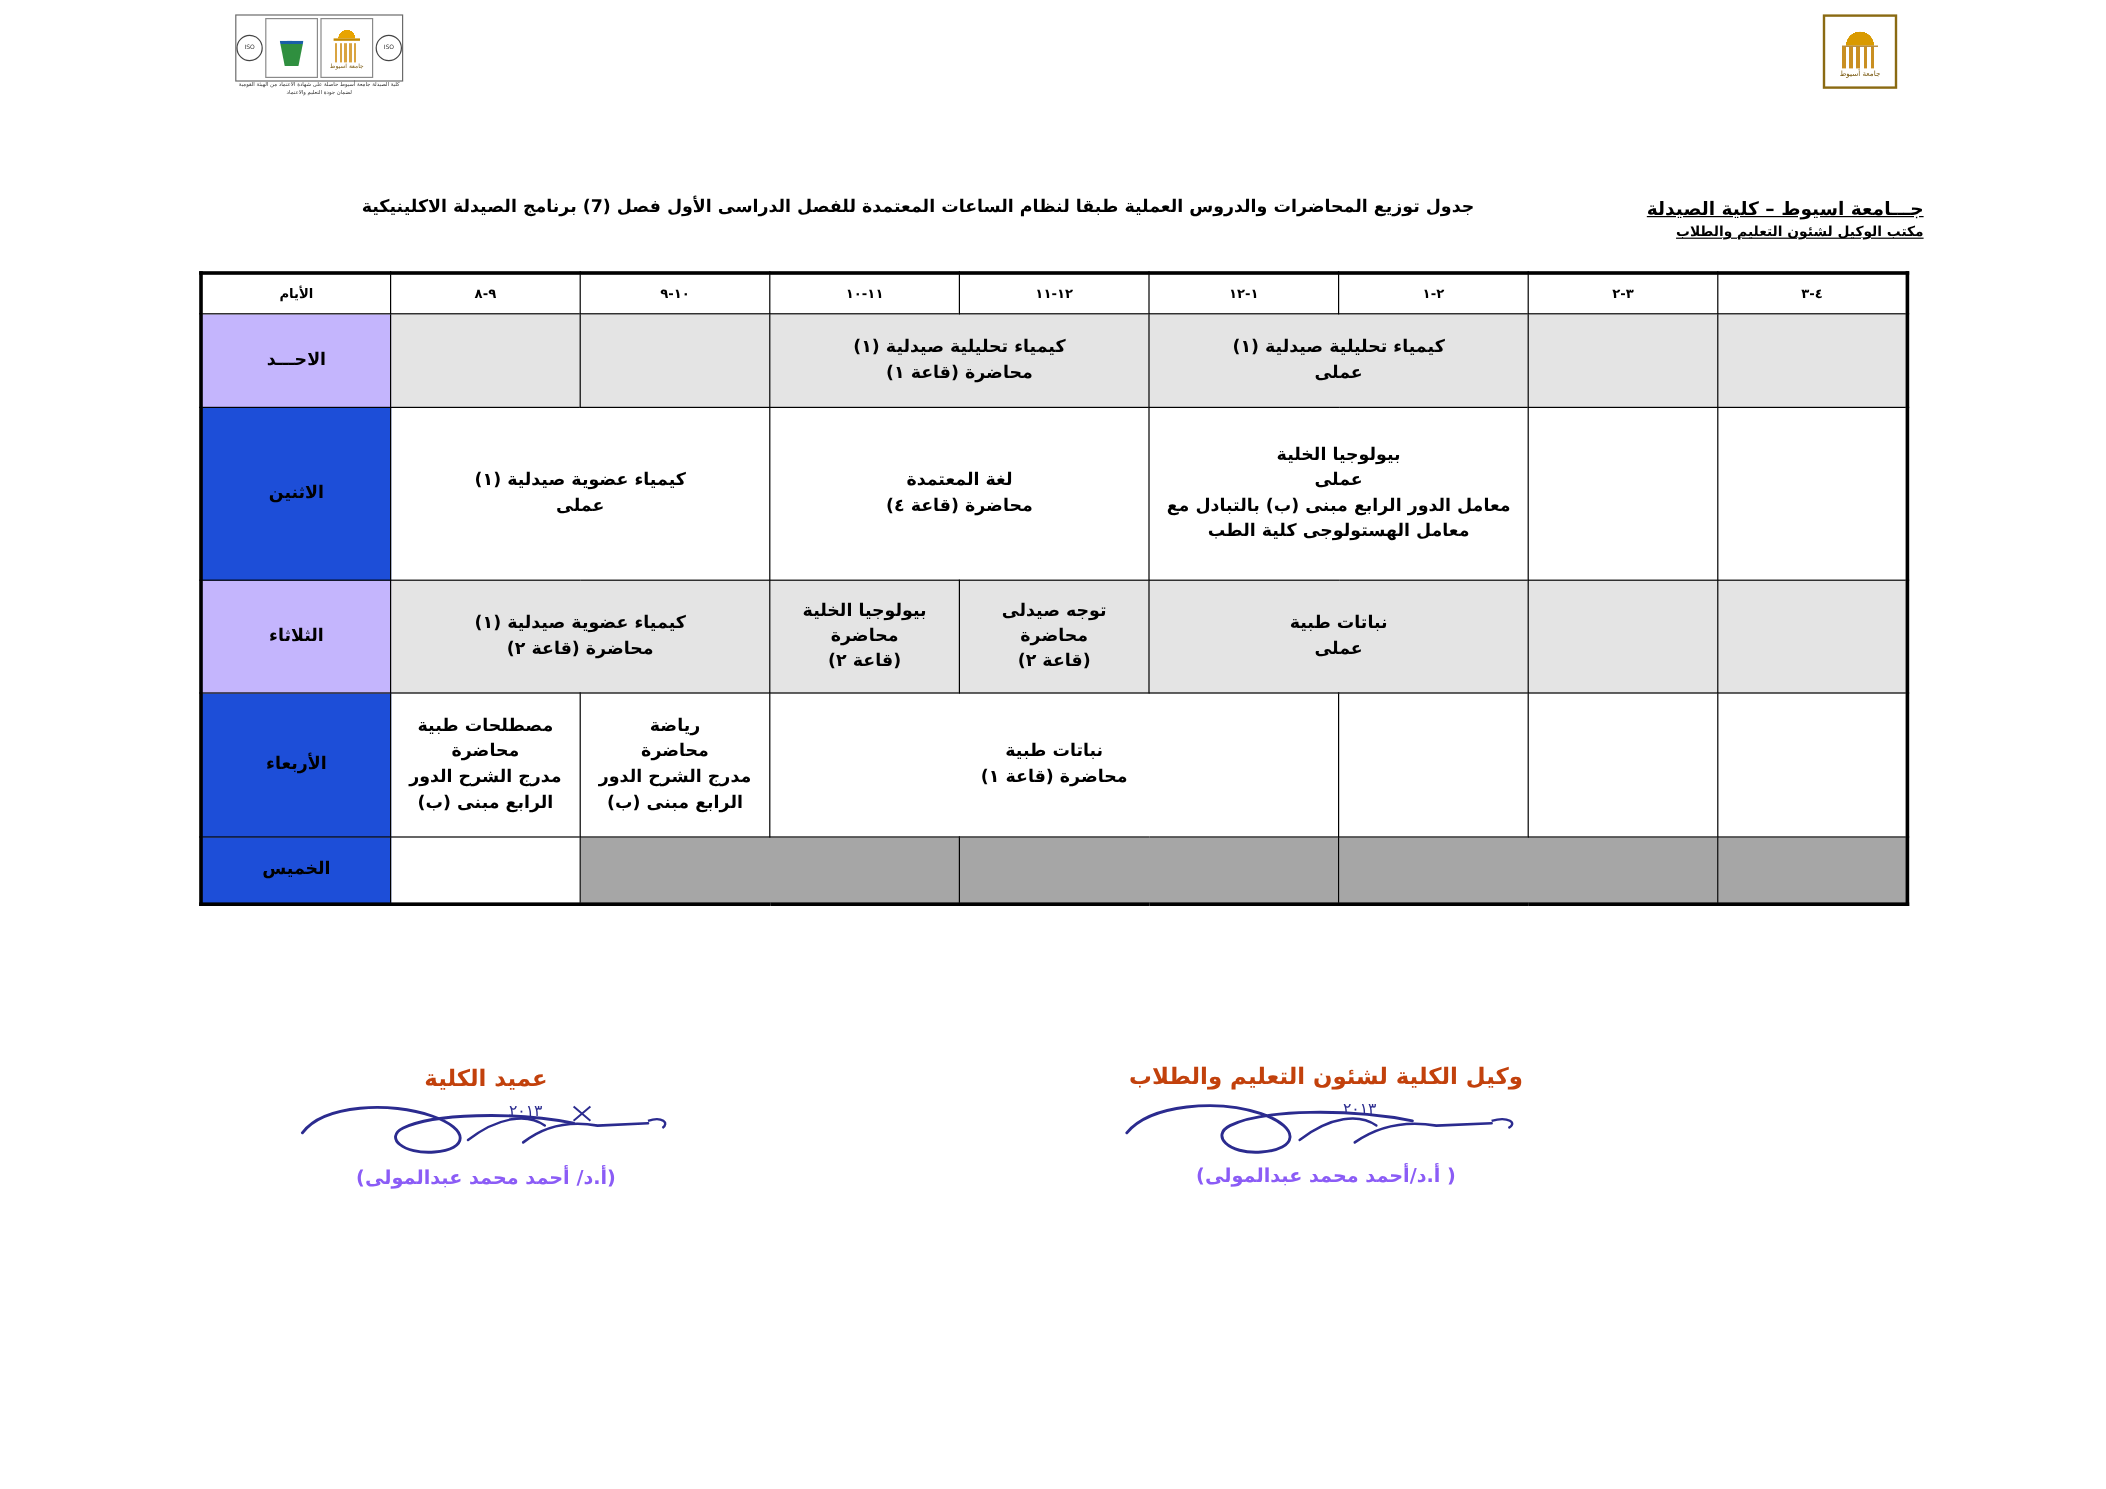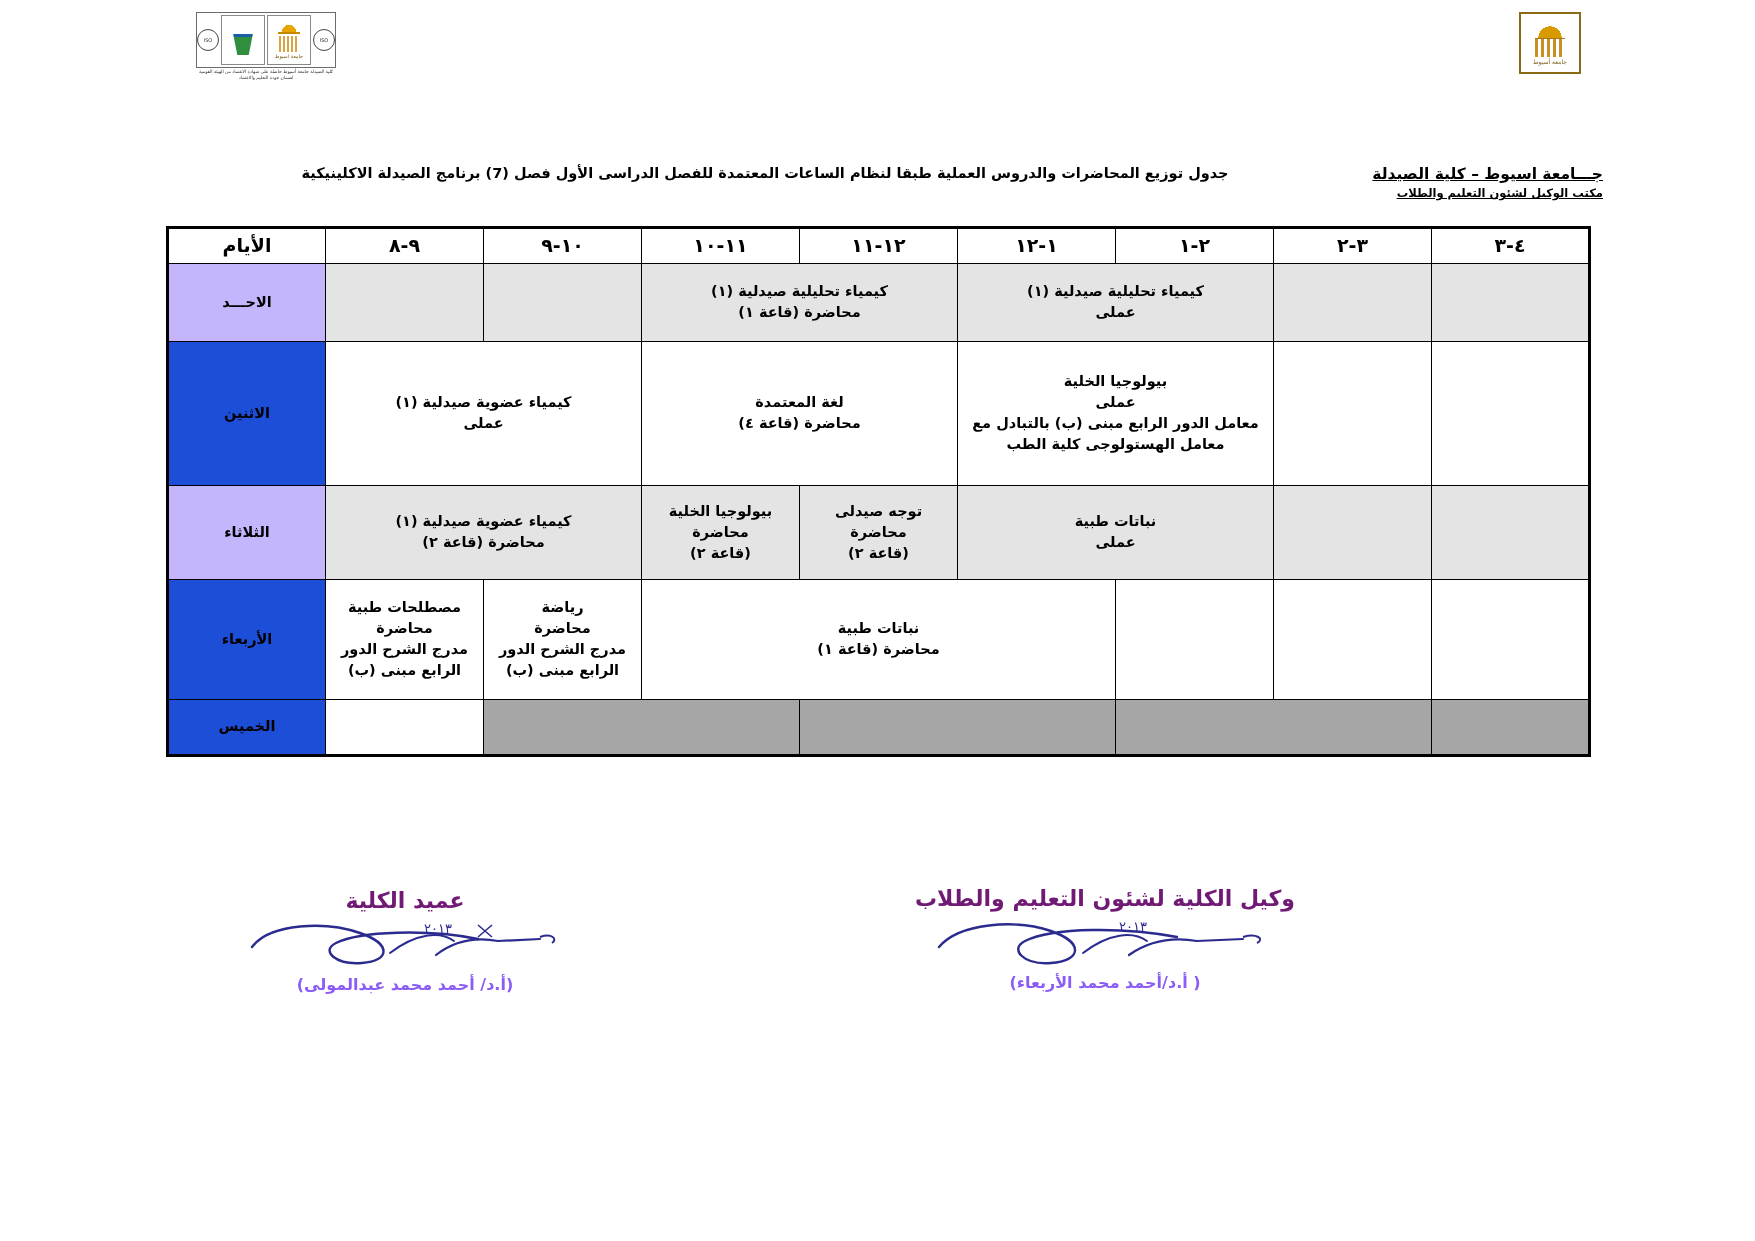--- a/index.html
+++ b/index.html
@@ -184,21 +184,21 @@
     text-align: center;
     vertical-align: middle;
     font-size: 14.5px;
     font-weight: bold;
     padding: 3px 4px;
     line-height: 1.45;
     box-sizing: border-box;
   }
   tr.hdr-row td {
     height: 34px;
-    font-size: 19px;
+    font-size: 11px;
     background: #ffffff;
   }
   td.daycell {
     font-size: 15px;
     font-weight: bold;
     background: #1d4ed8;
   }
   td.shade { background: #e4e4e4; }
   td.daycell.shade { background: #c4b5fd; }
   td.gray-empty { background: #a6a6a6; }
@@ -212,23 +212,23 @@
   tr.r-thu td { height: 56px; }
   .cell-tight { font-size: 13px; line-height: 1.4; }
 
   
   .sig {
     position: absolute;
     text-align: center;
     width: 420px;
   }
   .sig .role {
-    font-size: 22px;
-    font-weight: bold;
-    color: #701a75;
+    font-size: 19px;
+    font-weight: bold;
+    color: #c2410c;
     white-space: nowrap;
   }
   .sig .scribble {
     height: 56px;
     position: relative;
     margin-top: 4px;
   }
   .sig .scribble svg { display: block; margin: 0 auto; }
   .sig .name {
     font-size: 16px;
@@ -401,14 +401,14 @@
   <div class="role">وكيل الكلية لشئون التعليم والطلاب</div>
   <div class="scribble">
     <svg width="360" height="56" viewBox="0 0 360 56" fill="none">
       <path d="M14 32 C 34 8, 90 4, 126 16 C 160 28, 156 46, 126 48 C 98 50, 84 34, 100 26 C 128 12, 200 12, 252 22" stroke="#2b2b8f" stroke-width="2.4" fill="none" stroke-linecap="round"></path>
       <path d="M158 38 C 184 18, 208 16, 222 26" stroke="#2b2b8f" stroke-width="2" fill="none" stroke-linecap="round"></path>
       <path d="M204 40 C 224 26, 248 22, 272 26 L 318 24" stroke="#2b2b8f" stroke-width="2.2" fill="none" stroke-linecap="round"></path>
       <text x="222" y="16" fill="#2b2b8f" font-size="13" font-family="DejaVu Sans, sans-serif">٢٠١٣</text>
       <path d="M318 22 C 332 18, 340 24, 332 28" stroke="#2b2b8f" stroke-width="2" fill="none"></path>
     </svg>
   </div>
-  <div class="name">( أ.د/أحمد محمد الأربعاء)</div>
+  <div class="name">( أ.د/أحمد محمد عبدالمولى)</div>
 </div>
 
 </body></html>

